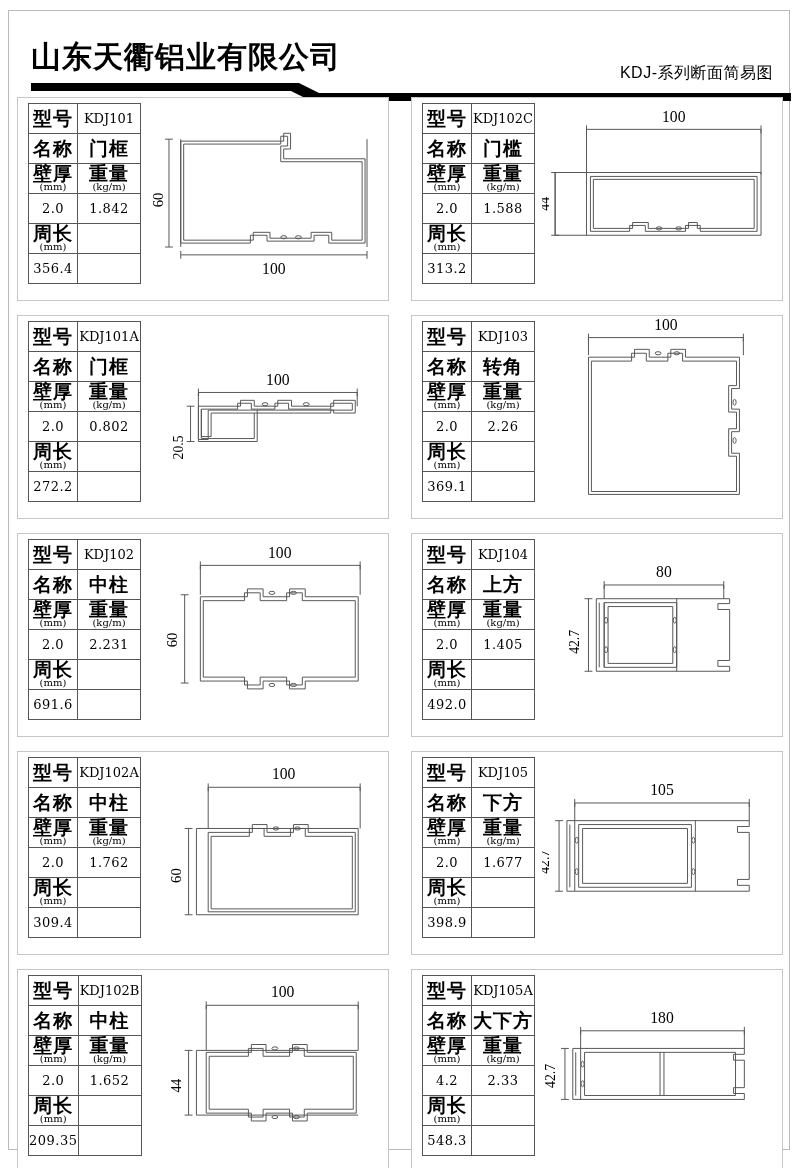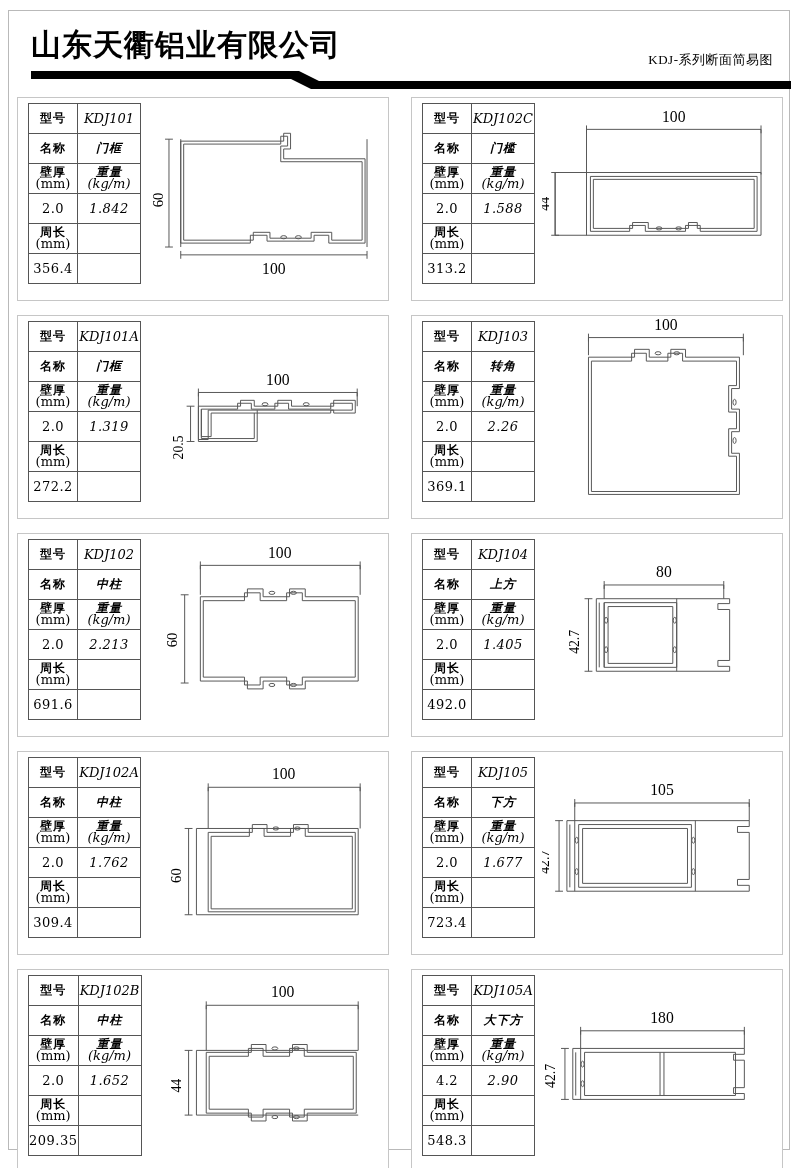--- a/index.html
+++ b/index.html
@@ -11,32 +11,32 @@
     overflow:hidden;
   }
   .page{
     position:absolute;left:8px;top:10px;
     width:782px;height:1140px;
     border:1px solid #b9b9b9;
     box-sizing:border-box;
   }
   
   .header{
-    position:absolute;left:0;top:4px;width:782px;height:78px;
+    position:absolute;left:0;top:16px;width:782px;height:78px;
   }
   .company{
     position:absolute;left:22px;top:10px;
     font-size:30px;font-weight:700;letter-spacing:1px;
     font-family:"DejaVu Serif","Liberation Serif",serif;
     white-space:nowrap;
   }
   .series{
     position:absolute;right:18px;top:36px;
-    font-size:13px;letter-spacing:0.5px;
-    font-family:Liberation Serif, serif;
+    font-size:16px;letter-spacing:0.5px;
+    font-family:Liberation Sans, sans-serif;
     white-space:nowrap;
   }
   .banner{
     position:absolute;left:0;top:52px;width:782px;height:24px;
   }
   
   .grid{
     position:absolute;left:0;top:78px;width:782px;
   }
   .card{
@@ -51,23 +51,23 @@
     font-size:12px;
   }
   .spec-table td{
     border:1px solid #555;
     width:48px;height:29px;
     text-align:center;vertical-align:middle;
     padding:0;
     font-family:"DejaVu Serif","Liberation Serif",serif;
     line-height:1.05;
   }
-  .spec-table td.wide{width:62px;font-style:italic;}
-  .cn{font-size:12px;font-weight:600;letter-spacing:1px;}
-  .unit{display:block;font-size:13px;font-weight:400;letter-spacing:0;margin-top:-2px;}
+  .spec-table td.wide{width:62px;}
+  .cn{font-size:19px;font-weight:600;letter-spacing:1px;}
+  .unit{display:block;font-size:10px;font-weight:400;letter-spacing:0;margin-top:-2px;}
   .num{font-size:13px;letter-spacing:0.5px;margin-left:12px;}
   .model{font-size:13px;letter-spacing:0px;}
   .drawing{
     position:absolute;
     top:0;bottom:2px;right:0;
   }
   .drawing svg{display:block;width:100%;height:100%;}
 </style>
 </head>
 <body>
@@ -200,21 +200,21 @@
         <tr>
           <td><span class="cn">名称</span></td>
           <td class="wide"><span class="cn">门框</span></td>
         </tr>
         <tr>
           <td><span class="cn">壁厚</span><span class="unit">(mm)</span></td>
           <td class="wide"><span class="cn">重量</span><span class="unit">(kg/m)</span></td>
         </tr>
         <tr>
           <td class="num">2.0</td>
-          <td class="wide num">1.319</td>
+          <td class="wide num">0.802</td>
         </tr>
         <tr>
           <td><span class="cn">周长</span><span class="unit">(mm)</span></td>
           <td class="wide"></td>
         </tr>
         <tr>
           <td class="num">272.2</td>
           <td class="wide"></td>
         </tr>
       </tbody>
@@ -304,21 +304,21 @@
         <tr>
           <td><span class="cn">名称</span></td>
           <td class="wide"><span class="cn">中柱</span></td>
         </tr>
         <tr>
           <td><span class="cn">壁厚</span><span class="unit">(mm)</span></td>
           <td class="wide"><span class="cn">重量</span><span class="unit">(kg/m)</span></td>
         </tr>
         <tr>
           <td class="num">2.0</td>
-          <td class="wide num">2.213</td>
+          <td class="wide num">2.231</td>
         </tr>
         <tr>
           <td><span class="cn">周长</span><span class="unit">(mm)</span></td>
           <td class="wide"></td>
         </tr>
         <tr>
           <td class="num">691.6</td>
           <td class="wide"></td>
         </tr>
       </tbody>
@@ -476,21 +476,21 @@
         </tr>
         <tr>
           <td class="num">2.0</td>
           <td class="wide num">1.677</td>
         </tr>
         <tr>
           <td><span class="cn">周长</span><span class="unit">(mm)</span></td>
           <td class="wide"></td>
         </tr>
         <tr>
-          <td class="num">723.4</td>
+          <td class="num">398.9</td>
           <td class="wide"></td>
         </tr>
       </tbody>
         </table>
       <div class="drawing" style="left:130px;">
         <svg viewBox="0 0 242 204">
           <g fill="none" stroke="#555" stroke-width="1">
             <path d="M32,52 L210,52"></path>
               <path d="M32,48 L32,56"></path>
               <path d="M210,48 L210,56"></path>
@@ -583,21 +583,21 @@
         <tr>
           <td><span class="cn">名称</span></td>
           <td class="wide"><span class="cn">大下方</span></td>
         </tr>
         <tr>
           <td><span class="cn">壁厚</span><span class="unit">(mm)</span></td>
           <td class="wide"><span class="cn">重量</span><span class="unit">(kg/m)</span></td>
         </tr>
         <tr>
           <td class="num">4.2</td>
-          <td class="wide num">2.90</td>
+          <td class="wide num">2.33</td>
         </tr>
         <tr>
           <td><span class="cn">周长</span><span class="unit">(mm)</span></td>
           <td class="wide"></td>
         </tr>
         <tr>
           <td class="num">548.3</td>
           <td class="wide"></td>
         </tr>
       </tbody>

